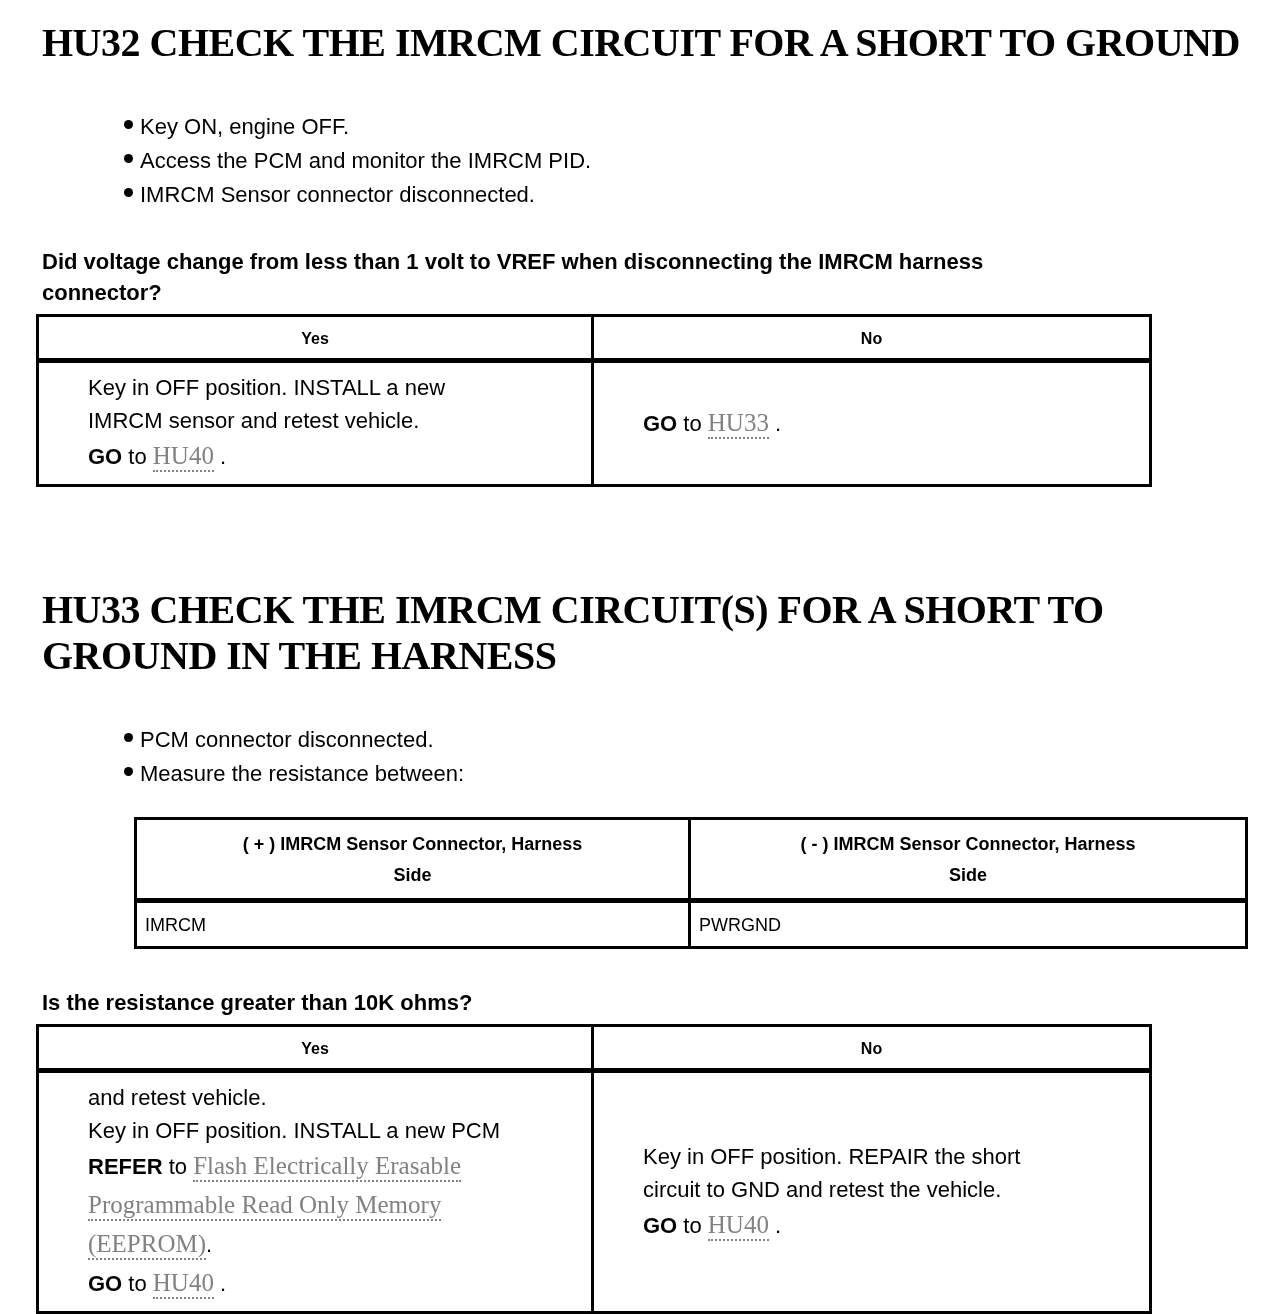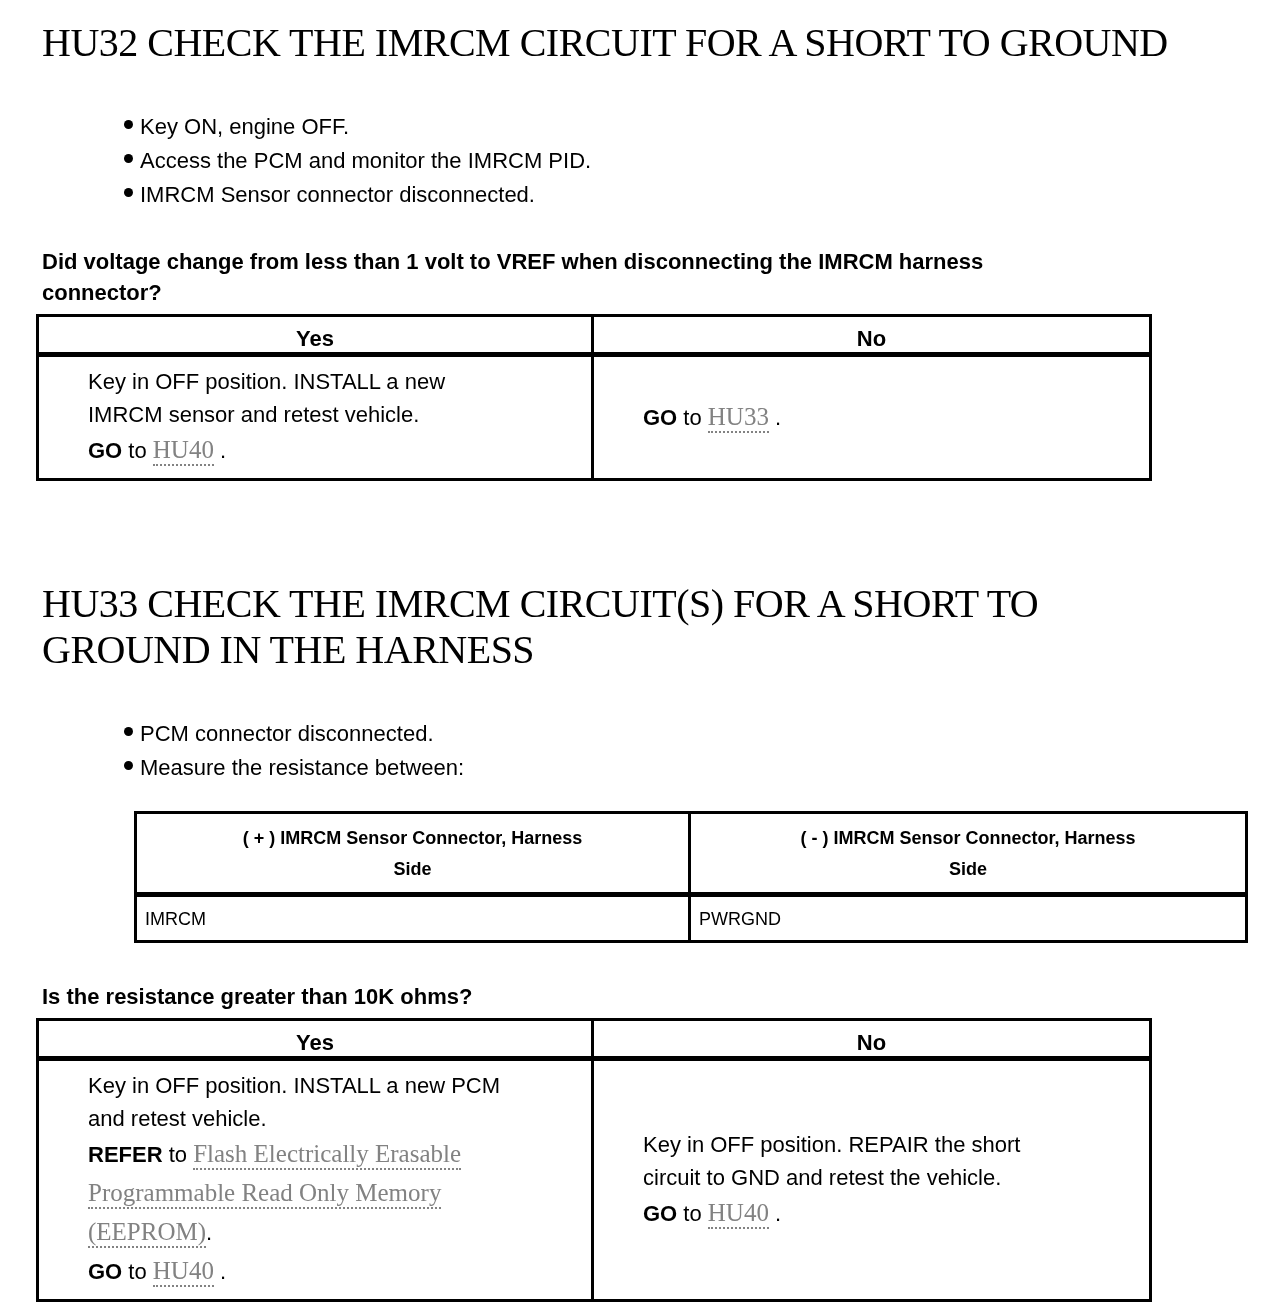--- a/index.html
+++ b/index.html
@@ -8,21 +8,21 @@
     width:1280px; height:1314px;
     font-family:"Liberation Sans", sans-serif;
     color:#000;
     overflow:hidden;
   }
   .page { position:relative; width:1280px; height:1314px; }
 
   
   .sec-title {
     font-family:"Liberation Serif", serif;
-    font-weight:normal;
+    font-weight:bold;
     font-size:40px;
     line-height:46px;
     margin-left:42px;
     letter-spacing:-0.5px;
   }
   .sec-title.hu32 { margin-top:20px; }
   .sec-title.hu33 { margin-top:100px; }
 
   
   .bullets { list-style:none; margin-left:124px; margin-top:44px; }
@@ -41,22 +41,22 @@
 
   
   .qtable {
     margin-left:36px; margin-top:6px;
     width:1116px;
     border:3px solid #000;
     display:grid; grid-template-columns:1fr 1fr;
     background:#fff;
   }
   .qtable .hdr {
-    font-weight:bold; font-size:22px; line-height:25px;
-    text-align:center; padding:9px 6px 1px;
+    font-weight:bold; font-size:16px; line-height:25px;
+    text-align:center; padding:9px 6px 7px;
     border-bottom:5px solid #000;
   }
   .first-col { border-right:3px solid #000; }
   .qtable .cell { font-size:22px; padding:8px 10px 8px 8px; }
   .qtable .cell.center-v { display:flex; flex-direction:column; justify-content:center; }
   .cell-line { line-height:33px;margin-left:41px; }
   .cell-line.tall { line-height:38px; }
 
   
   .mtable {
@@ -160,22 +160,22 @@
     <div class="val">PWRGND</div>
   </div>
 
   <div class="question q2">Is the resistance greater than 10K ohms?</div>
 
   <div class="qtable">
     <div class="hdr first-col">Yes</div>
     <div class="hdr">No</div>
 
     <div class="cell first-col">
+      <div class="cell-line">and retest vehicle.</div>
       <div class="cell-line">Key in OFF position. INSTALL a new PCM</div>
-      <div class="cell-line">and retest vehicle.</div>
       <div class="cell-line tall">
         <span class="b">REFER</span><span> to </span><span class="link">Flash Electrically Erasable</span>
       </div>
       <div class="cell-line tall">
         <span class="link">Programmable Read Only Memory</span>
       </div>
       <div class="cell-line tall">
         <span class="link">(EEPROM)</span><span>.</span>
       </div>
       <div class="cell-line tall">

